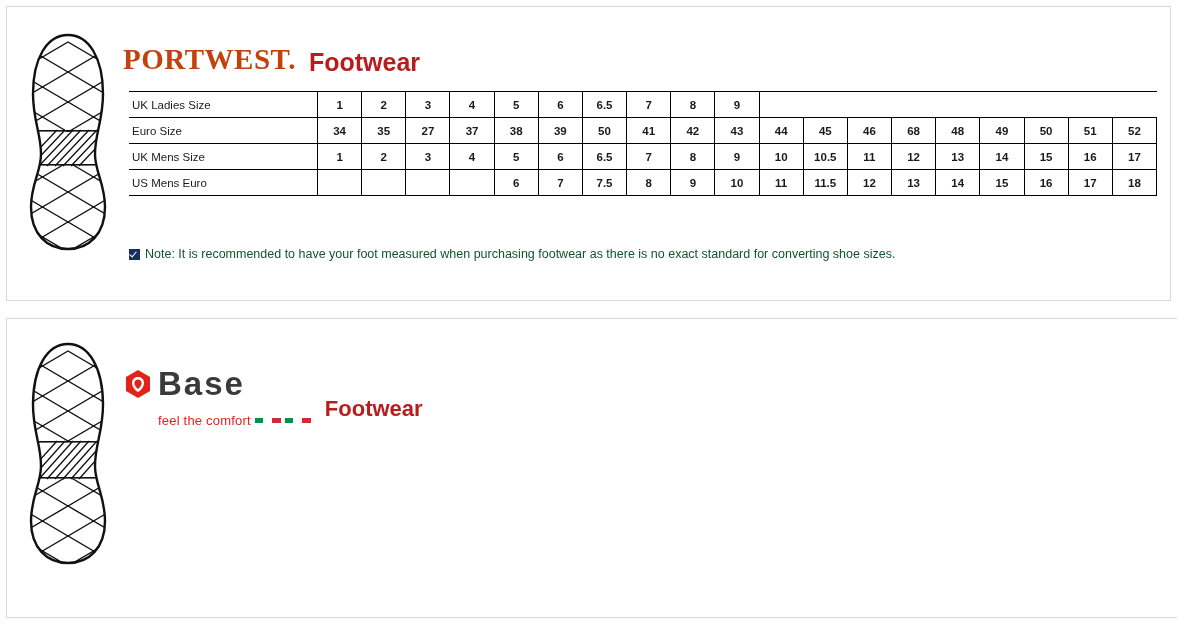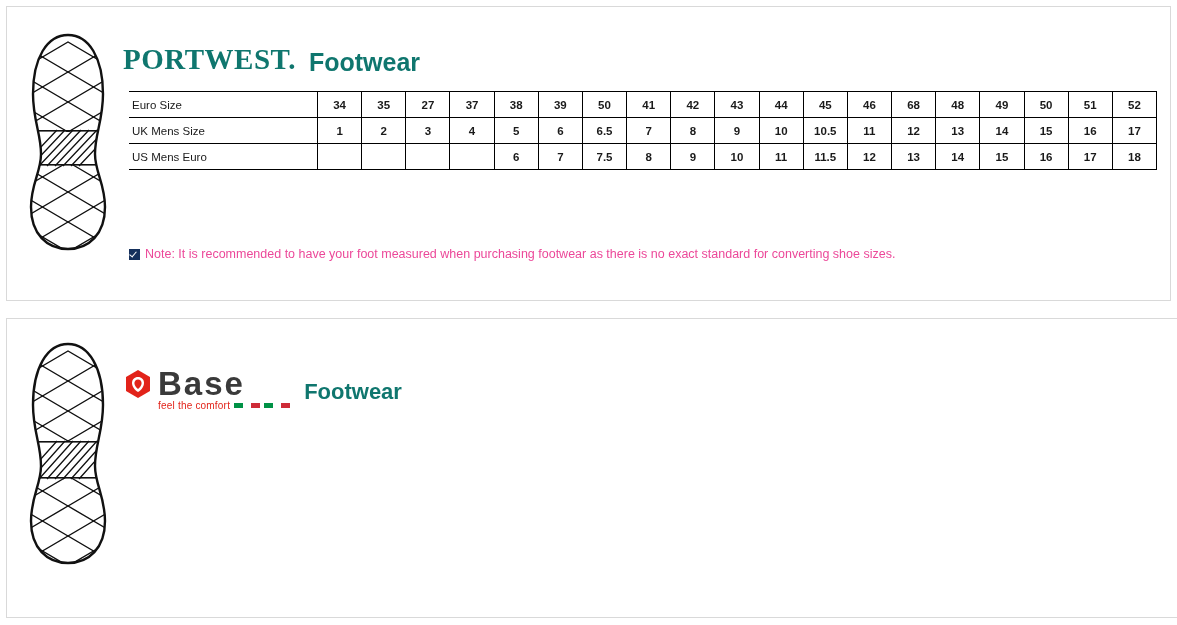--- a/index.html
+++ b/index.html
@@ -49,31 +49,31 @@
   .brand-row {
     position: absolute;
     display: flex;
     align-items: flex-end;
   }
   .portwest-wordmark {
     font-family: "Liberation Serif", serif;
     font-weight: bold;
     font-size: 29px;
     letter-spacing: 0.5px;
-    color: #0f766e;
+    color: #c2410c;
     line-height: 1;
   }
   .portwest-wordmark .dot {
     font-size: 29px;
   }
   .footwear-word {
     font-family: "Liberation Sans", sans-serif;
     font-weight: bold;
     font-size: 25px;
-    color: #0f766e;
+    color: #b91c1c;
     line-height: 1;
     margin-left: 13px;
     position: relative;
     top: 1px;
   }
 
   
   .base-logo {
     display: flex;
     align-items: flex-start;
@@ -86,24 +86,24 @@
   }
   .base-letters {
     font-family: "Liberation Sans", sans-serif;
     font-weight: bold;
     font-size: 33px;
     letter-spacing: 2px;
     color: #3a3a3a;
     line-height: 0.92;
   }
   .base-tagline {
-    font-size: 10px;
+    font-size: 13px;
     color: #e2231a;
     letter-spacing: 0.2px;
-    margin-top: 1px;
+    margin-top: 14px;
     display: flex;
     align-items: center;
     gap: 4px;
   }
   .flag {
     display: inline-flex;
     height: 5px;
     width: 26px;
   }
   .flag i { display: block; flex: 1; height: 100%; }
@@ -146,21 +146,21 @@
     border-left: 1px solid #000;
     border-right: 1px solid #000;
   }
 
   
   .note {
     position: absolute;
     display: flex;
     align-items: center;
     font-size: 12.5px;
-    color: #ec4899;
+    color: #14532d;
   }
   .note .chk {
     display: inline-block;
     width: 11px;
     height: 11px;
     background: #15305c;
     position: relative;
     margin-right: 5px;
     flex: none;
   }
@@ -208,20 +208,42 @@
       </svg>
     </div>
 
     <div class="brand-row" style="left:116px; top:38px;">
       <span class="portwest-wordmark"><span>PORTWEST</span><span class="dot">.</span></span>
       <span class="footwear-word">Footwear</span>
     </div>
 
     <table class="tbl-portwest">
       <tbody>
+        <tr>
+          <td class="lbl">UK Ladies Size</td>
+          <td class="cell">1</td>
+          <td class="cell">2</td>
+          <td class="cell">3</td>
+          <td class="cell">4</td>
+          <td class="cell">5</td>
+          <td class="cell">6</td>
+          <td class="cell">6.5</td>
+          <td class="cell">7</td>
+          <td class="cell">8</td>
+          <td class="cell">9</td>
+          <td></td>
+          <td></td>
+          <td></td>
+          <td></td>
+          <td></td>
+          <td></td>
+          <td></td>
+          <td></td>
+          <td></td>
+        </tr>
         <tr>
           <td class="lbl">Euro Size</td>
           <td class="cell">34</td>
           <td class="cell">35</td>
           <td class="cell">27</td>
           <td class="cell">37</td>
           <td class="cell">38</td>
           <td class="cell">39</td>
           <td class="cell">50</td>
           <td class="cell">41</td>

